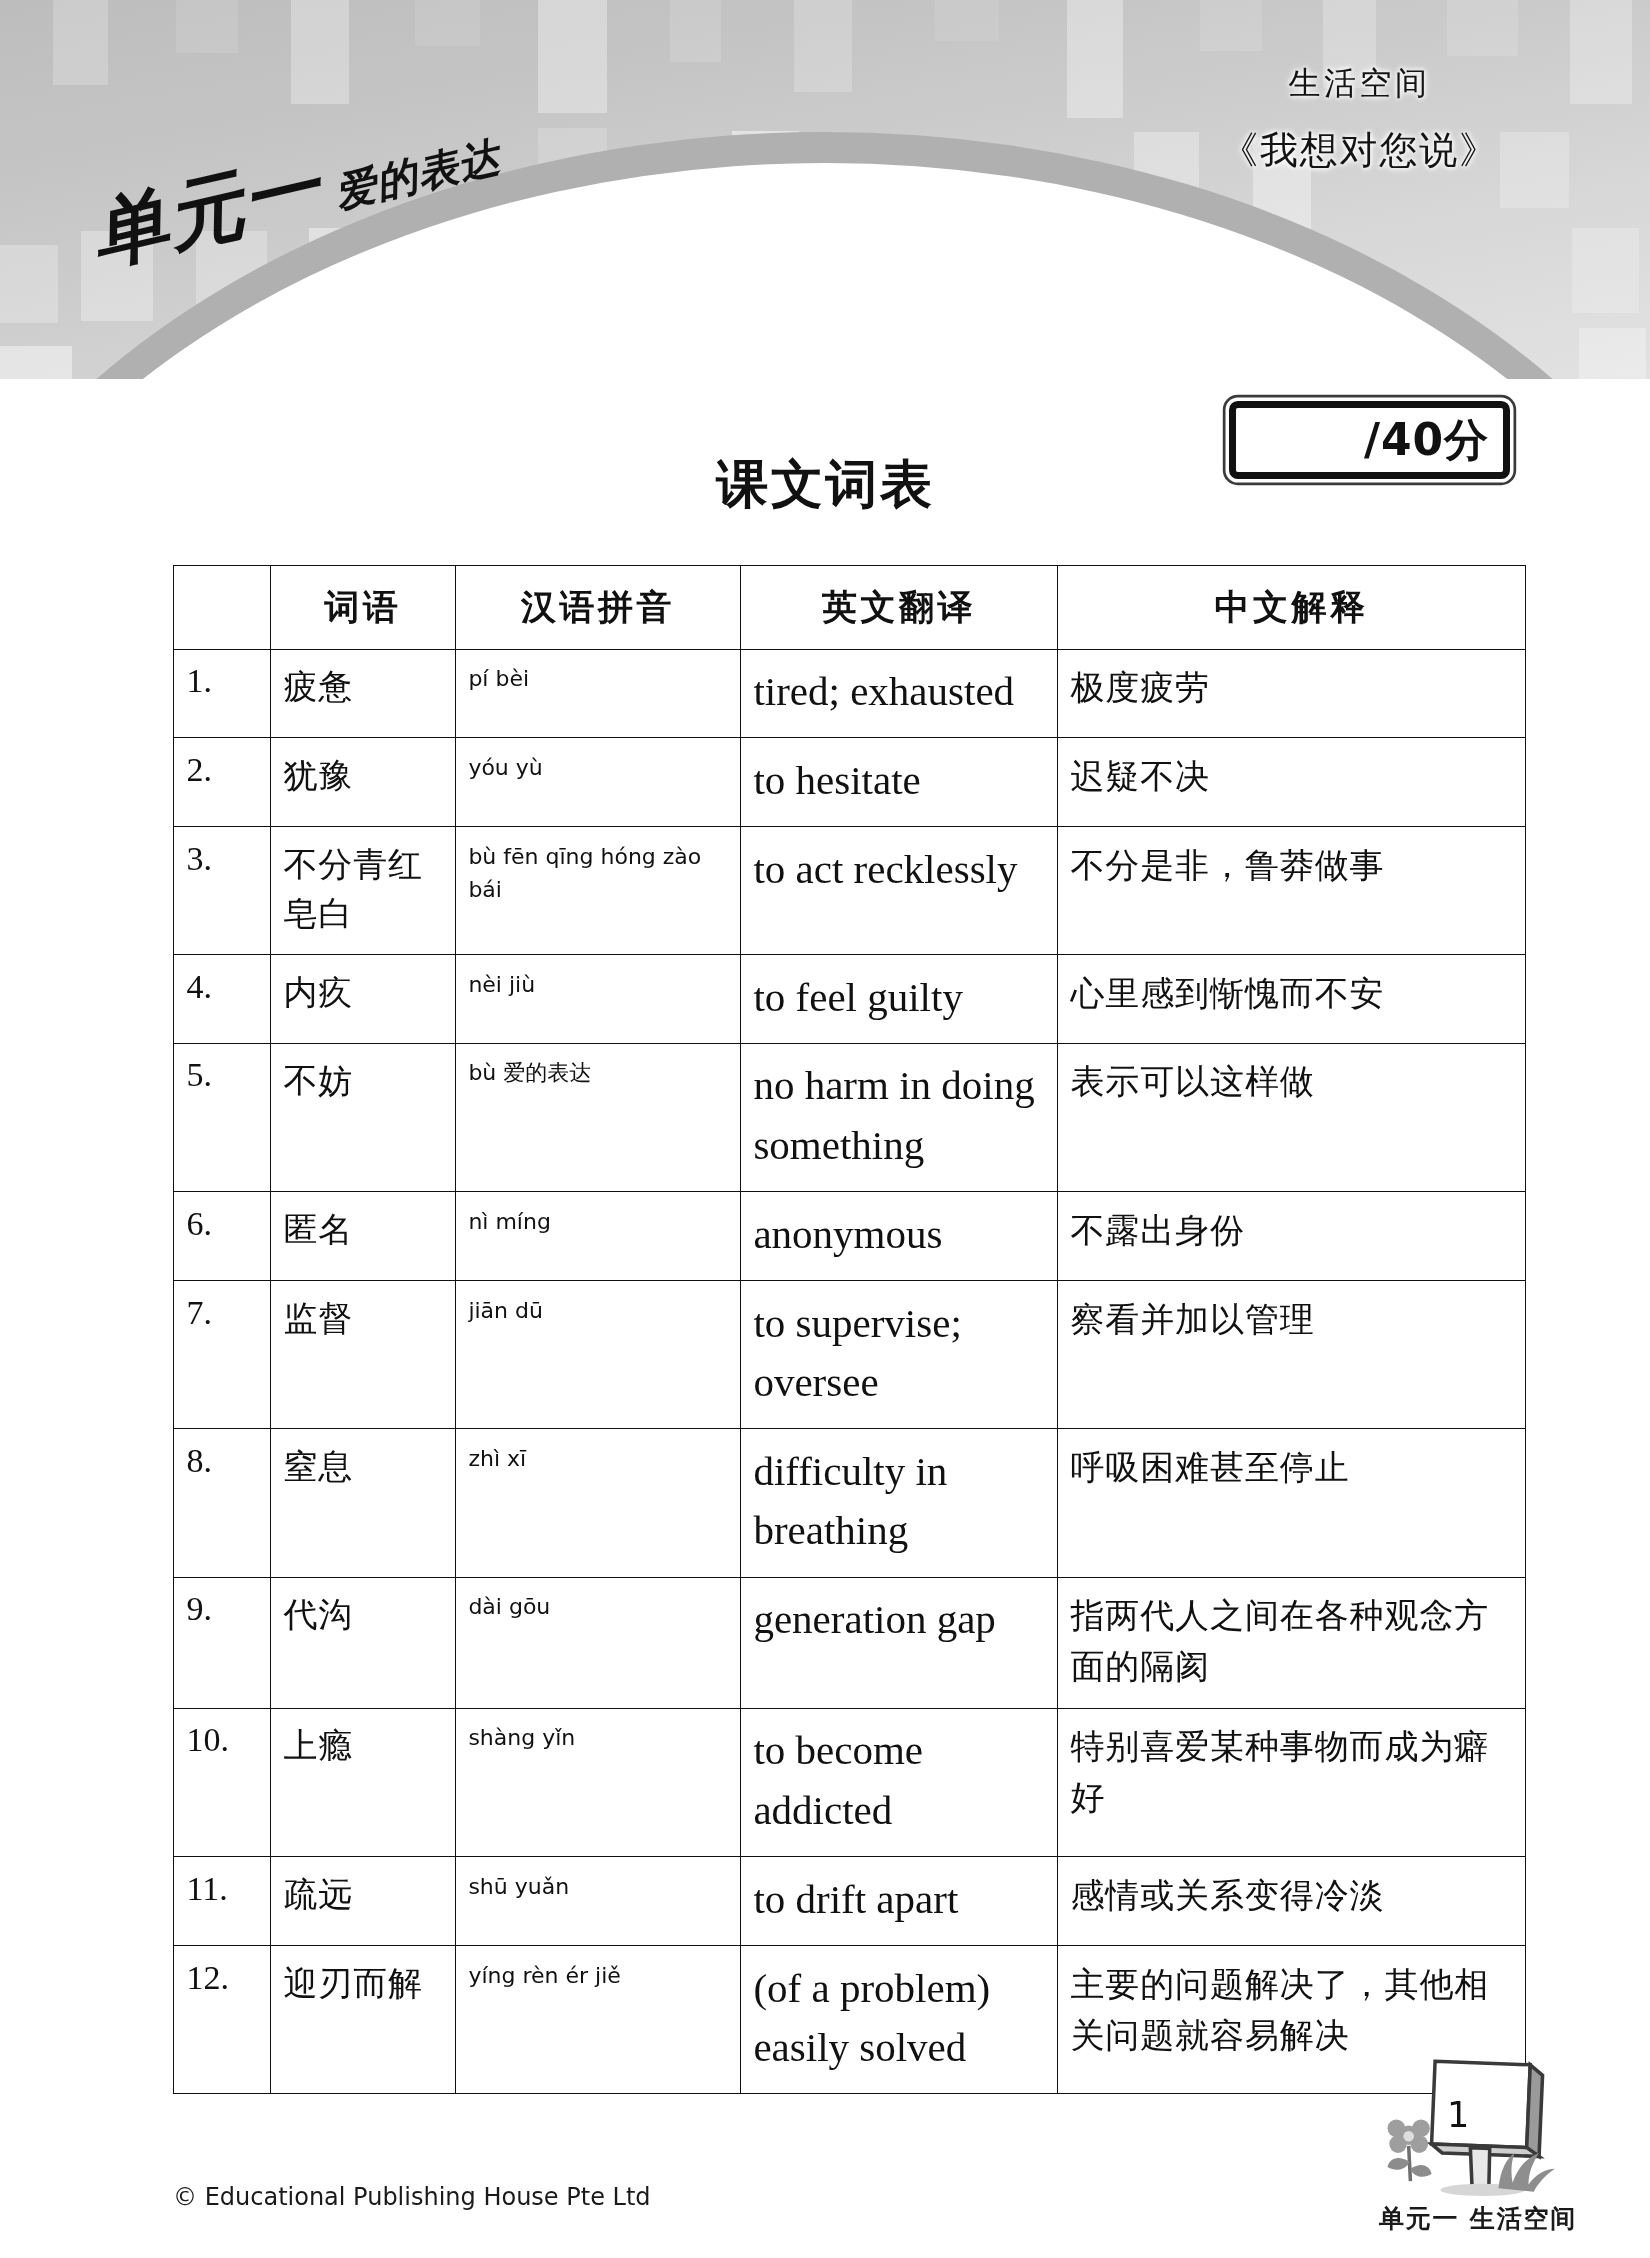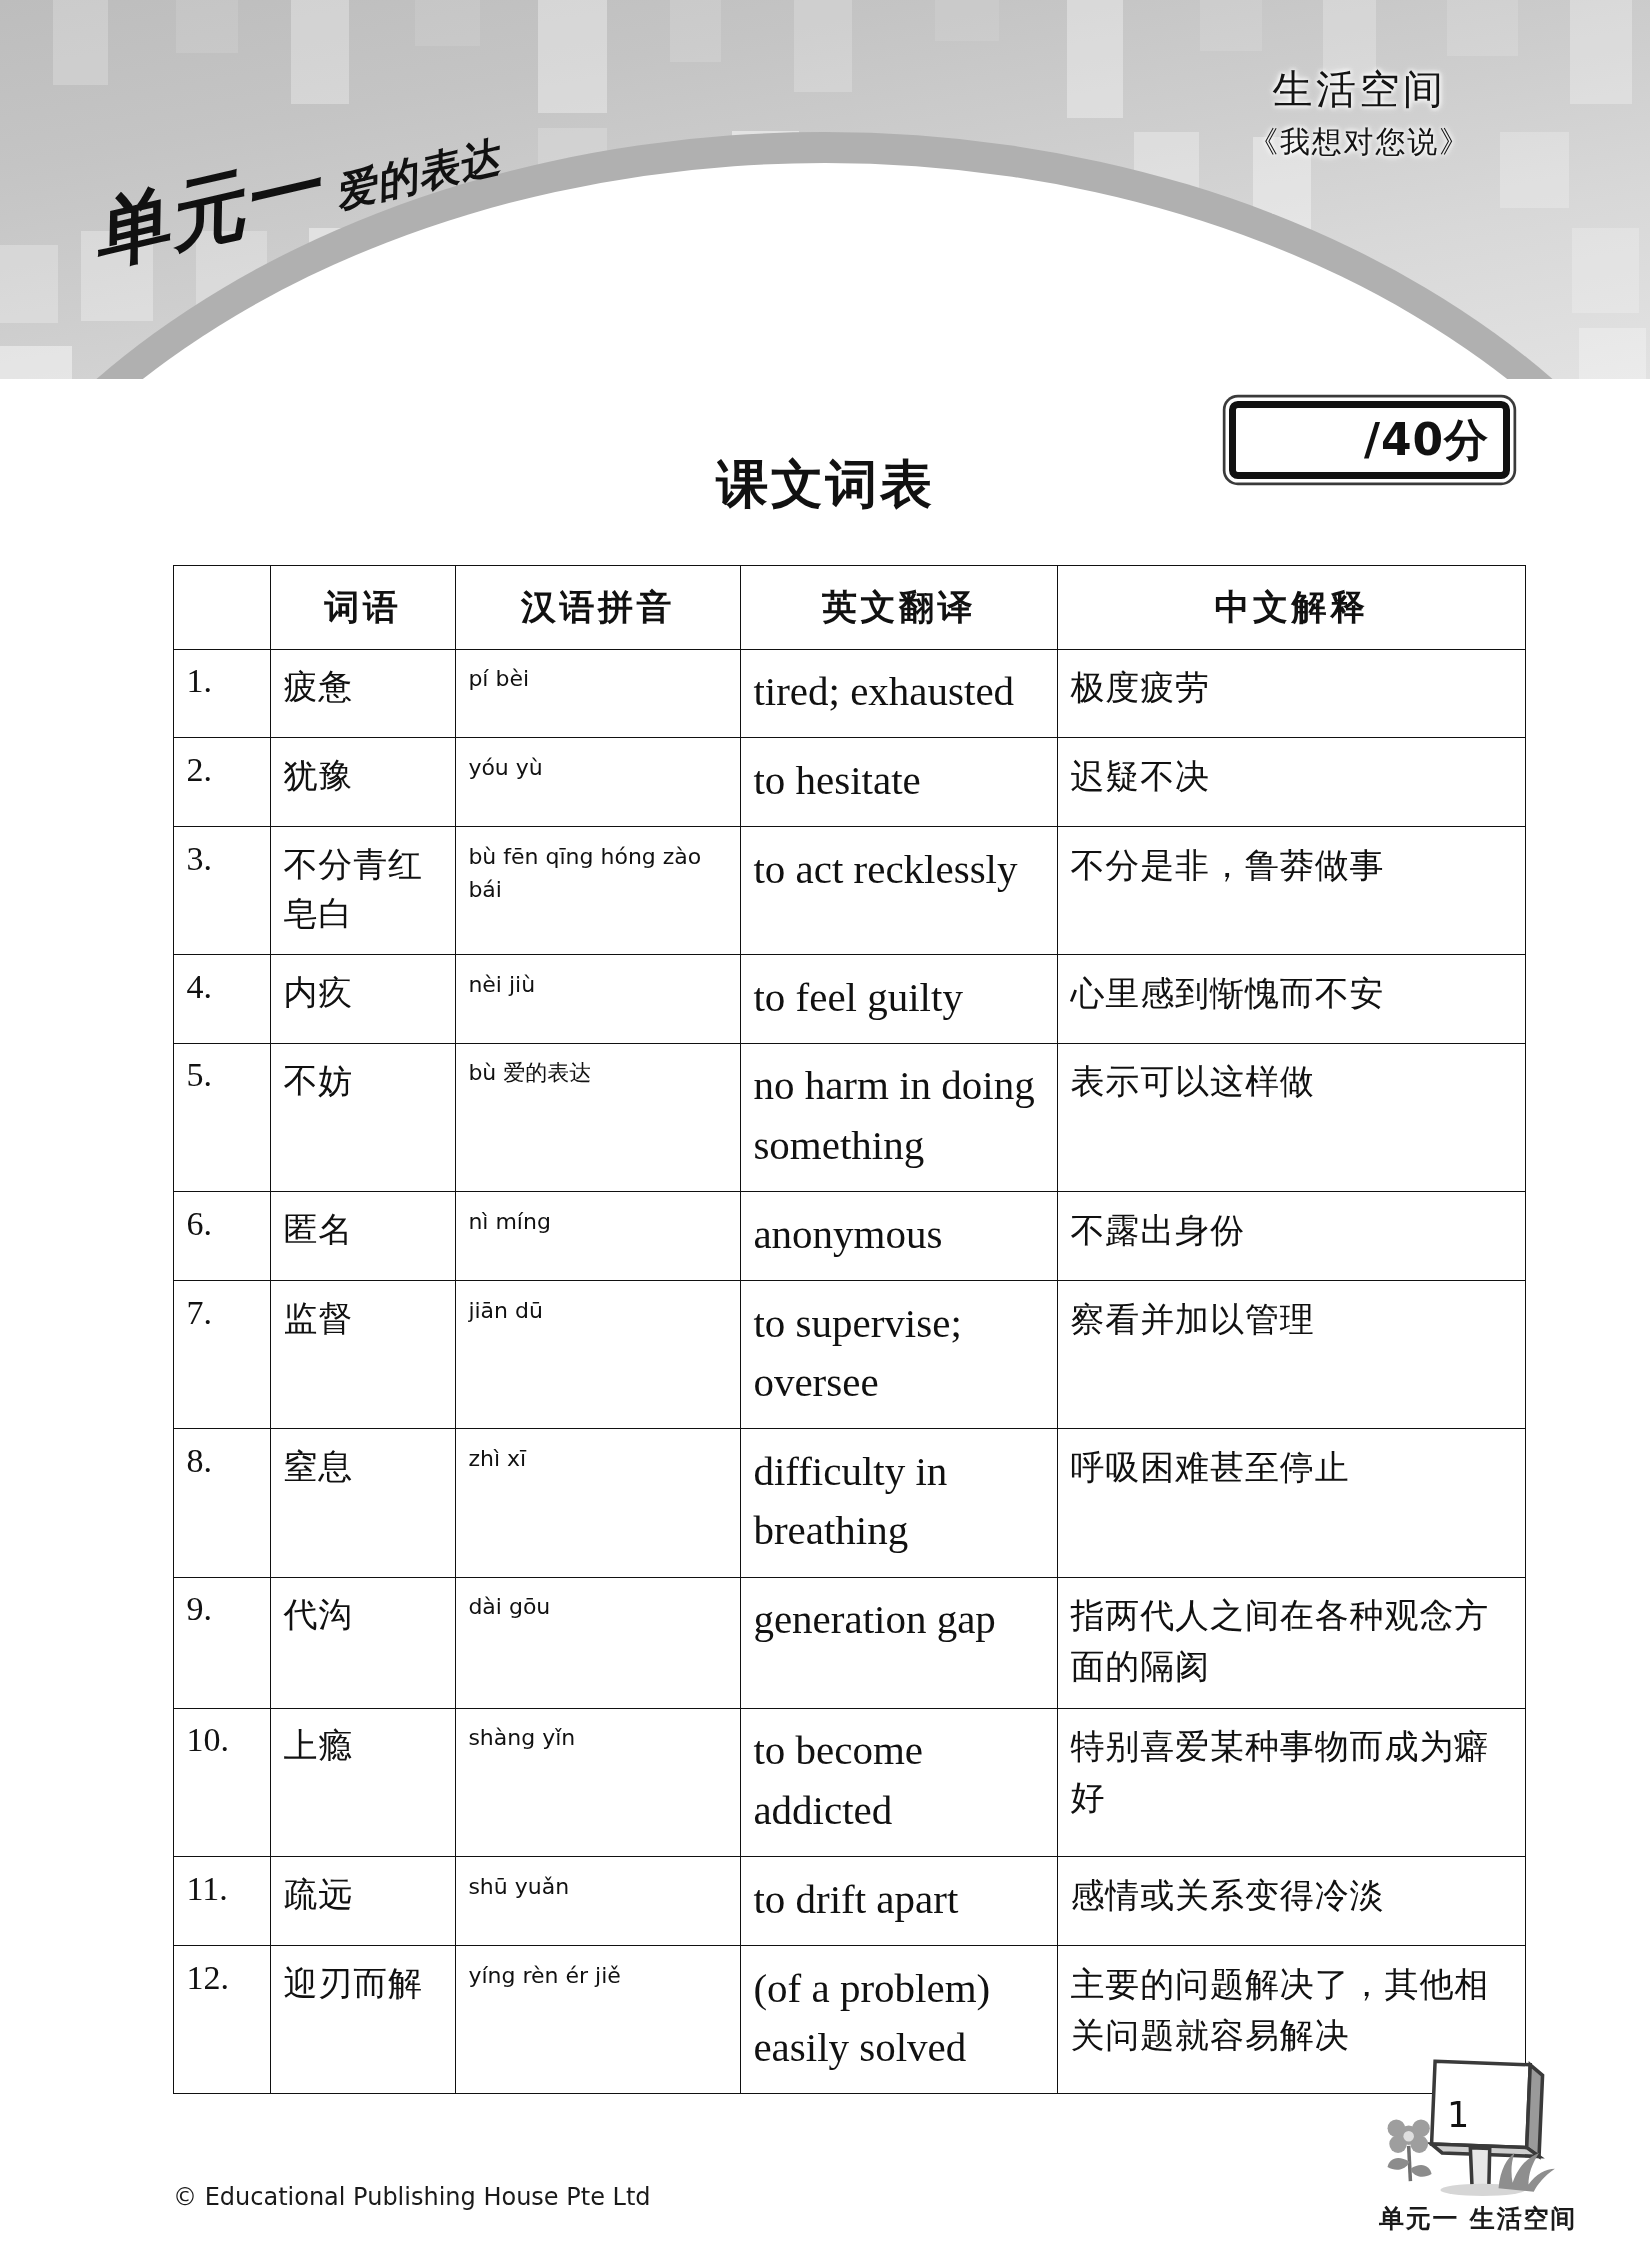--- a/index.html
+++ b/index.html
@@ -64,26 +64,26 @@
   .practice-main{
     font-family:"DejaVu Sans","Liberation Sans",sans-serif;
     font-size:58px;font-weight:bold;color:#141414;
     line-height:1.05;letter-spacing:2.6px;
     text-shadow:
       0 0 7px #fff,0 0 7px #fff,0 0 10.6px #fff,
       1.8px 0 5.3px #fff,-1.8px 0 5.3px #fff,0 1.8px 5.3px #fff,0 -1.8px 5.3px #fff;
   }
   .practice-l2{
     font-family:"Liberation Serif","DejaVu Serif",serif;
-    font-size:40px;color:#141414;margin-top:7px;letter-spacing:3.5px;
+    font-size:32px;color:#141414;margin-top:7px;letter-spacing:3.5px;
     text-shadow:0 0 5.3px #fff,0 0 5.3px #fff,0 0 8.8px #fff;
   }
   .practice-l3{
     font-family:"Liberation Serif","DejaVu Serif",serif;
-    font-size:30px;color:#141414;margin-top:5px;letter-spacing:1.8px;
+    font-size:38px;color:#141414;margin-top:19px;letter-spacing:1.8px;
     text-shadow:0 0 5.3px #fff,0 0 5.3px #fff,0 0 8.8px #fff;
   }
 
   
   .score-box{
     position:absolute;left:1229px;top:401px;
     width:281px;height:78px;
     background:#ffffff;
     border:7px solid #111;
     border-radius:8.8px;

